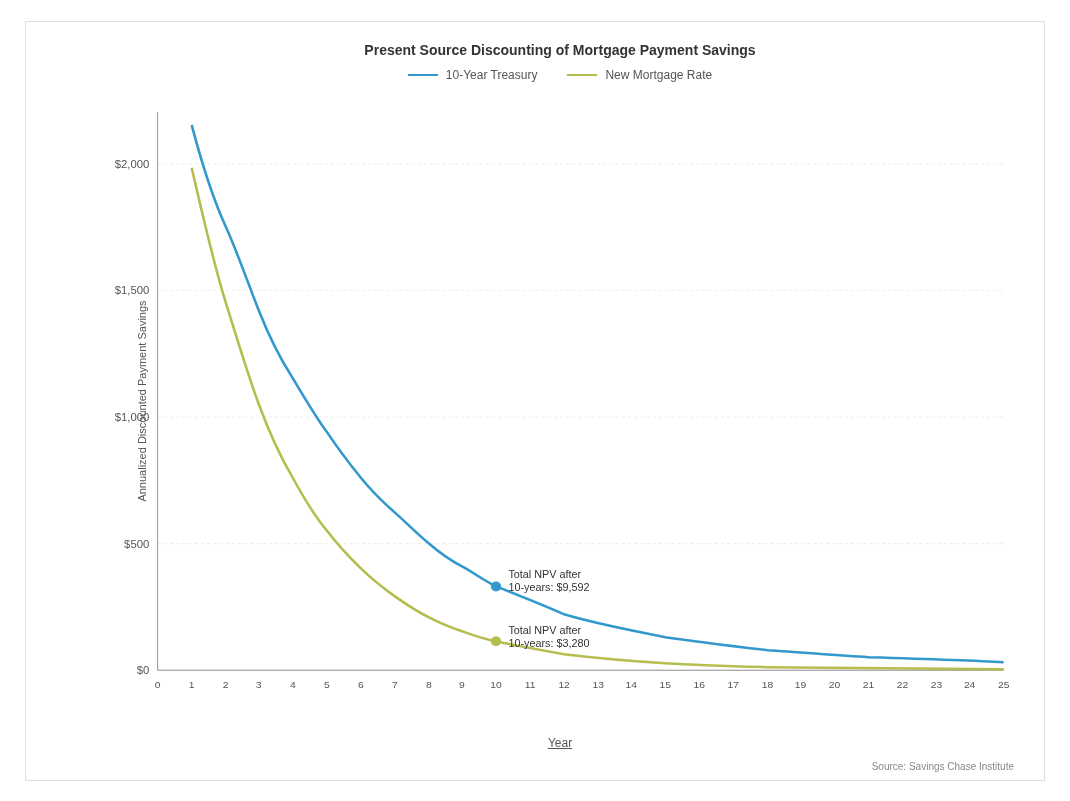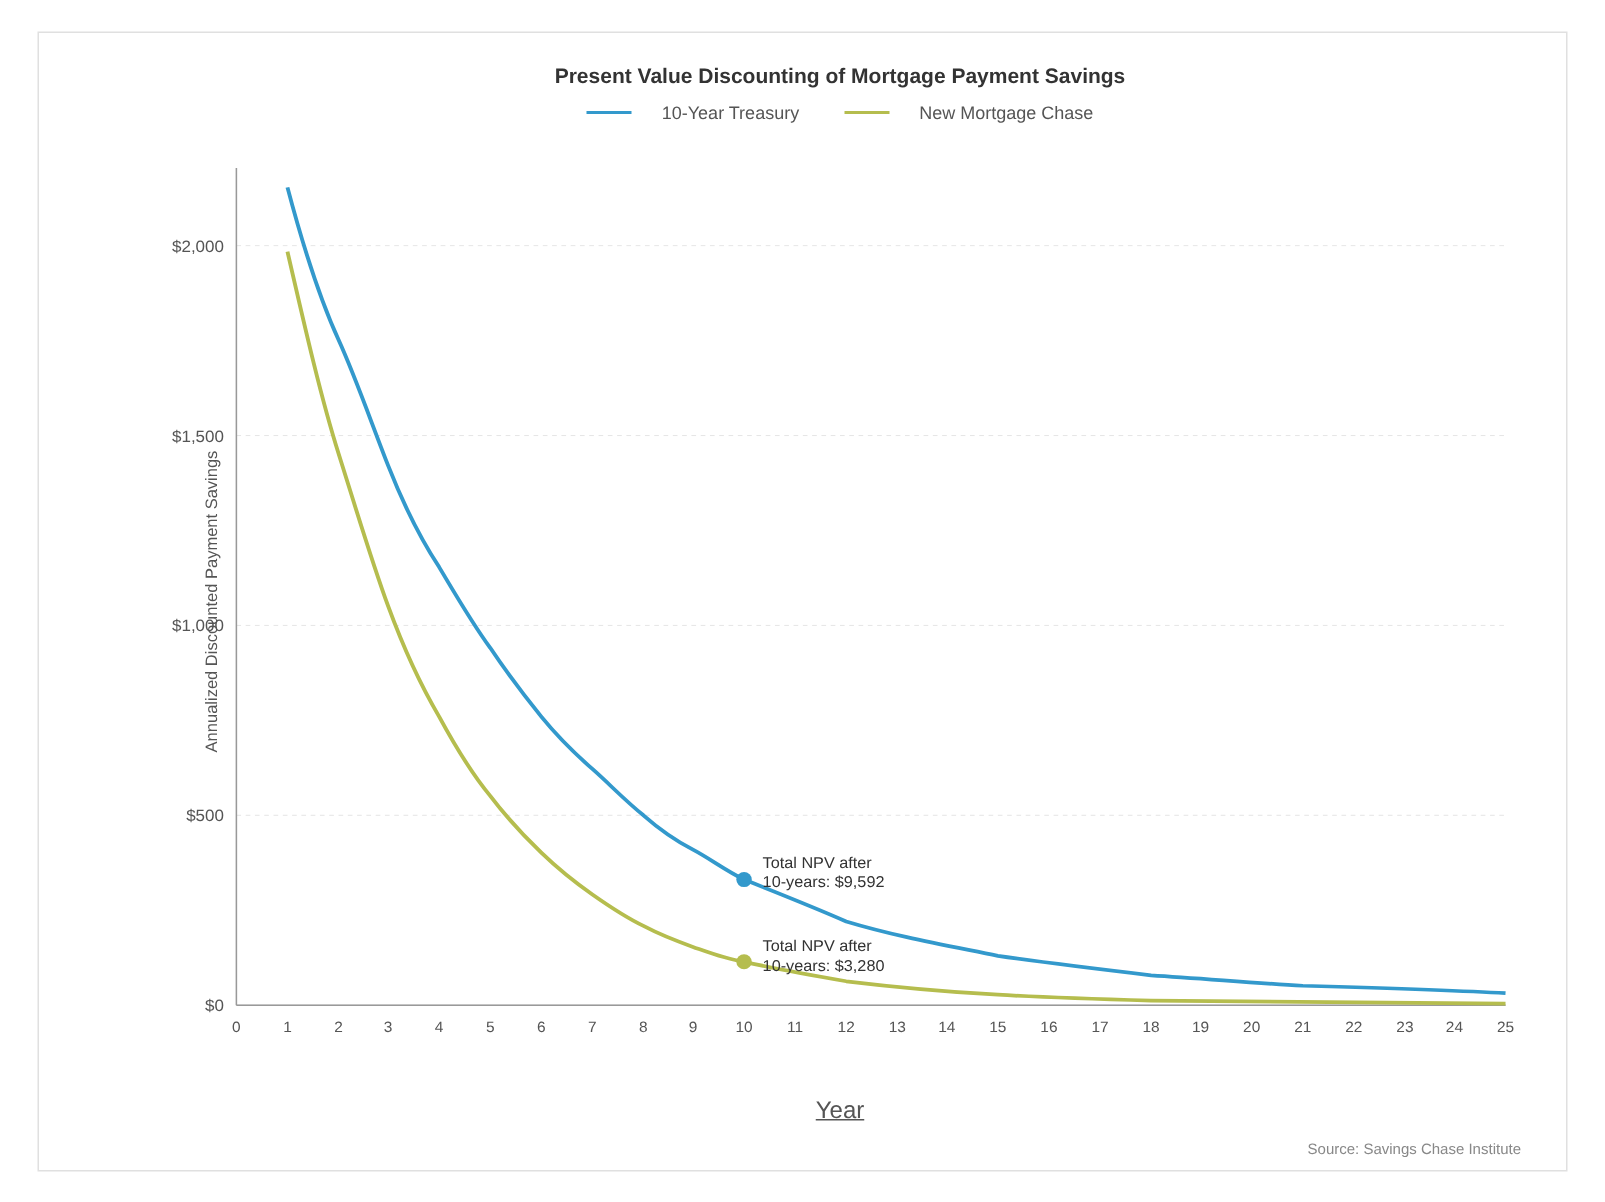--- a/index.html
+++ b/index.html
@@ -31,21 +31,21 @@
       display: flex;
       justify-content: center;
       gap: 30px;
       margin-bottom: 10px;
       font-size: 12px;
       color: #555;
     }
     .legend-item {
       display: flex;
       align-items: center;
-      gap: 20px;
+      gap: 8px;
     }
     .legend-line {
       width: 30px;
       height: 2px;
     }
     .chart-area {
       position: relative;
       width: 100%;
       height: calc(100% - 60px);
     }
@@ -56,49 +56,49 @@
       transform: translateY(-50%) rotate(-90deg);
       font-size: 11px;
       color: #555;
       white-space: nowrap;
     }
     .x-axis-label {
       position: absolute;
       bottom: -40px;
       left: 50%;
       transform: translateX(-50%);
-      font-size: 16px;
+      font-size: 12px;
       color: #555;
       text-decoration: underline;
     }
     .source-text {
       position: absolute;
       bottom: 8px;
       right: 30px;
       font-size: 10px;
       color: #888;
     }
     svg.chart-svg {
       width: 100%;
       height: 100%;
     }
   </style>
 </head>
 <body>
 
 <div class="chart-container">
-  <div class="chart-title">Present Value Discounting of Mortgage Payment Savings</div>
+  <div class="chart-title">Present Source Discounting of Mortgage Payment Savings</div>
   <div class="legend">
     <div class="legend-item">
       <div class="legend-line" style="background:#3399cc;"></div>
       <span>10-Year Treasury</span>
     </div>
     <div class="legend-item">
       <div class="legend-line" style="background:#b5bd4e;"></div>
-      <span>New Mortgage Chase</span>
+      <span>New Mortgage Rate</span>
     </div>
   </div>
 
   <div class="chart-area">
     <div class="y-axis-label">Annualized Discounted Payment Savings</div>
     <div class="x-axis-label">Year</div>
 
     <svg class="chart-svg" viewBox="0 0 880 620" preserveAspectRatio="none">
 
       <line x1="50" y1="580" x2="870" y2="580" stroke="#ddd" stroke-width="1"></line>

